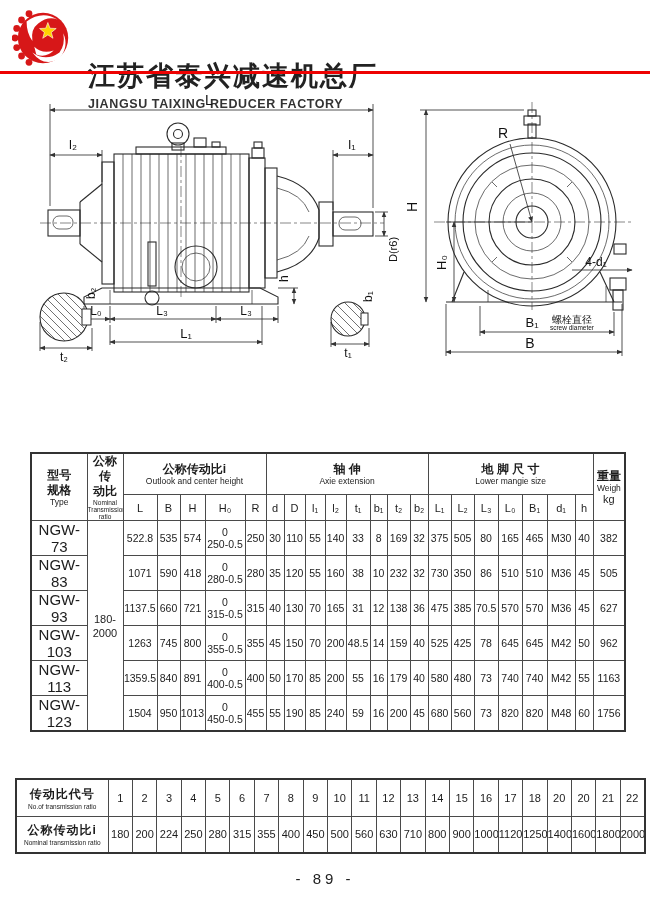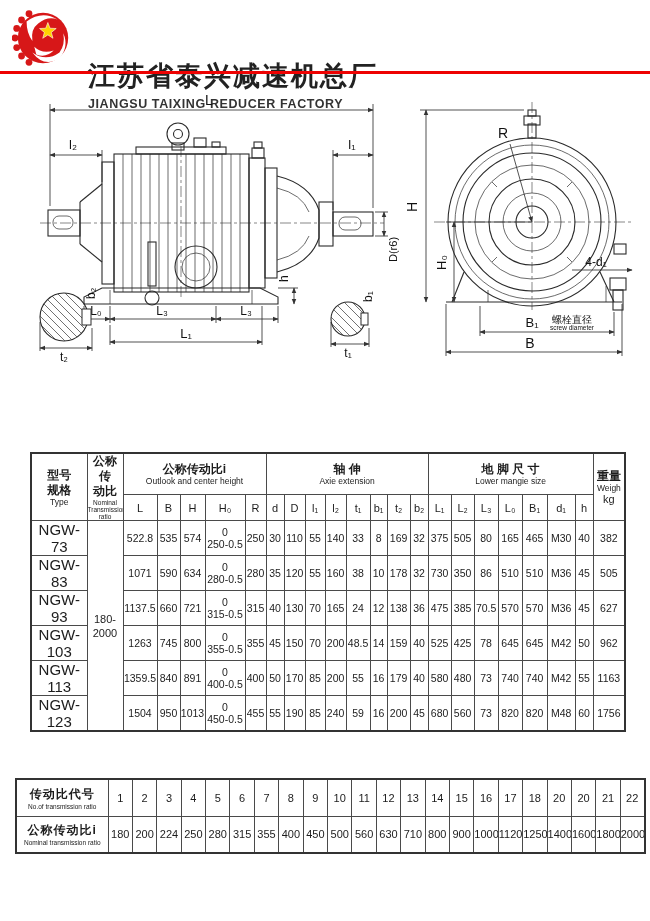--- a/index.html
+++ b/index.html
@@ -402,31 +402,31 @@
           <td>165</td>
           <td>465</td>
           <td>M30</td>
           <td>40</td>
           <td>382</td>
         </tr>
         <tr>
           <td class="model">NGW-83</td>
           <td>1071</td>
           <td>590</td>
-          <td>634</td>
+          <td>418</td>
           <td class="tol">0
 280-0.5</td>
           <td>280</td>
           <td>35</td>
           <td>120</td>
           <td>55</td>
           <td>160</td>
           <td>38</td>
           <td>10</td>
-          <td>178</td>
+          <td>232</td>
           <td>32</td>
           <td>730</td>
           <td>350</td>
           <td>86</td>
           <td>510</td>
           <td>510</td>
           <td>M36</td>
           <td>45</td>
           <td>505</td>
         </tr>
@@ -435,21 +435,21 @@
           <td>1137.5</td>
           <td>660</td>
           <td>721</td>
           <td class="tol">0
 315-0.5</td>
           <td>315</td>
           <td>40</td>
           <td>130</td>
           <td>70</td>
           <td>165</td>
-          <td>24</td>
+          <td>31</td>
           <td>12</td>
           <td>138</td>
           <td>36</td>
           <td>475</td>
           <td>385</td>
           <td>70.5</td>
           <td>570</td>
           <td>570</td>
           <td>M36</td>
           <td>45</td>
@@ -591,14 +591,15 @@
           <td>1120</td>
           <td>1250</td>
           <td>1400</td>
           <td>1600</td>
           <td>1800</td>
           <td>2000</td>
         </tr>
     </tbody>
   </table>
 
+  <div class="footer">- 89 -</div>
 
 </div>
 
 </body></html>

